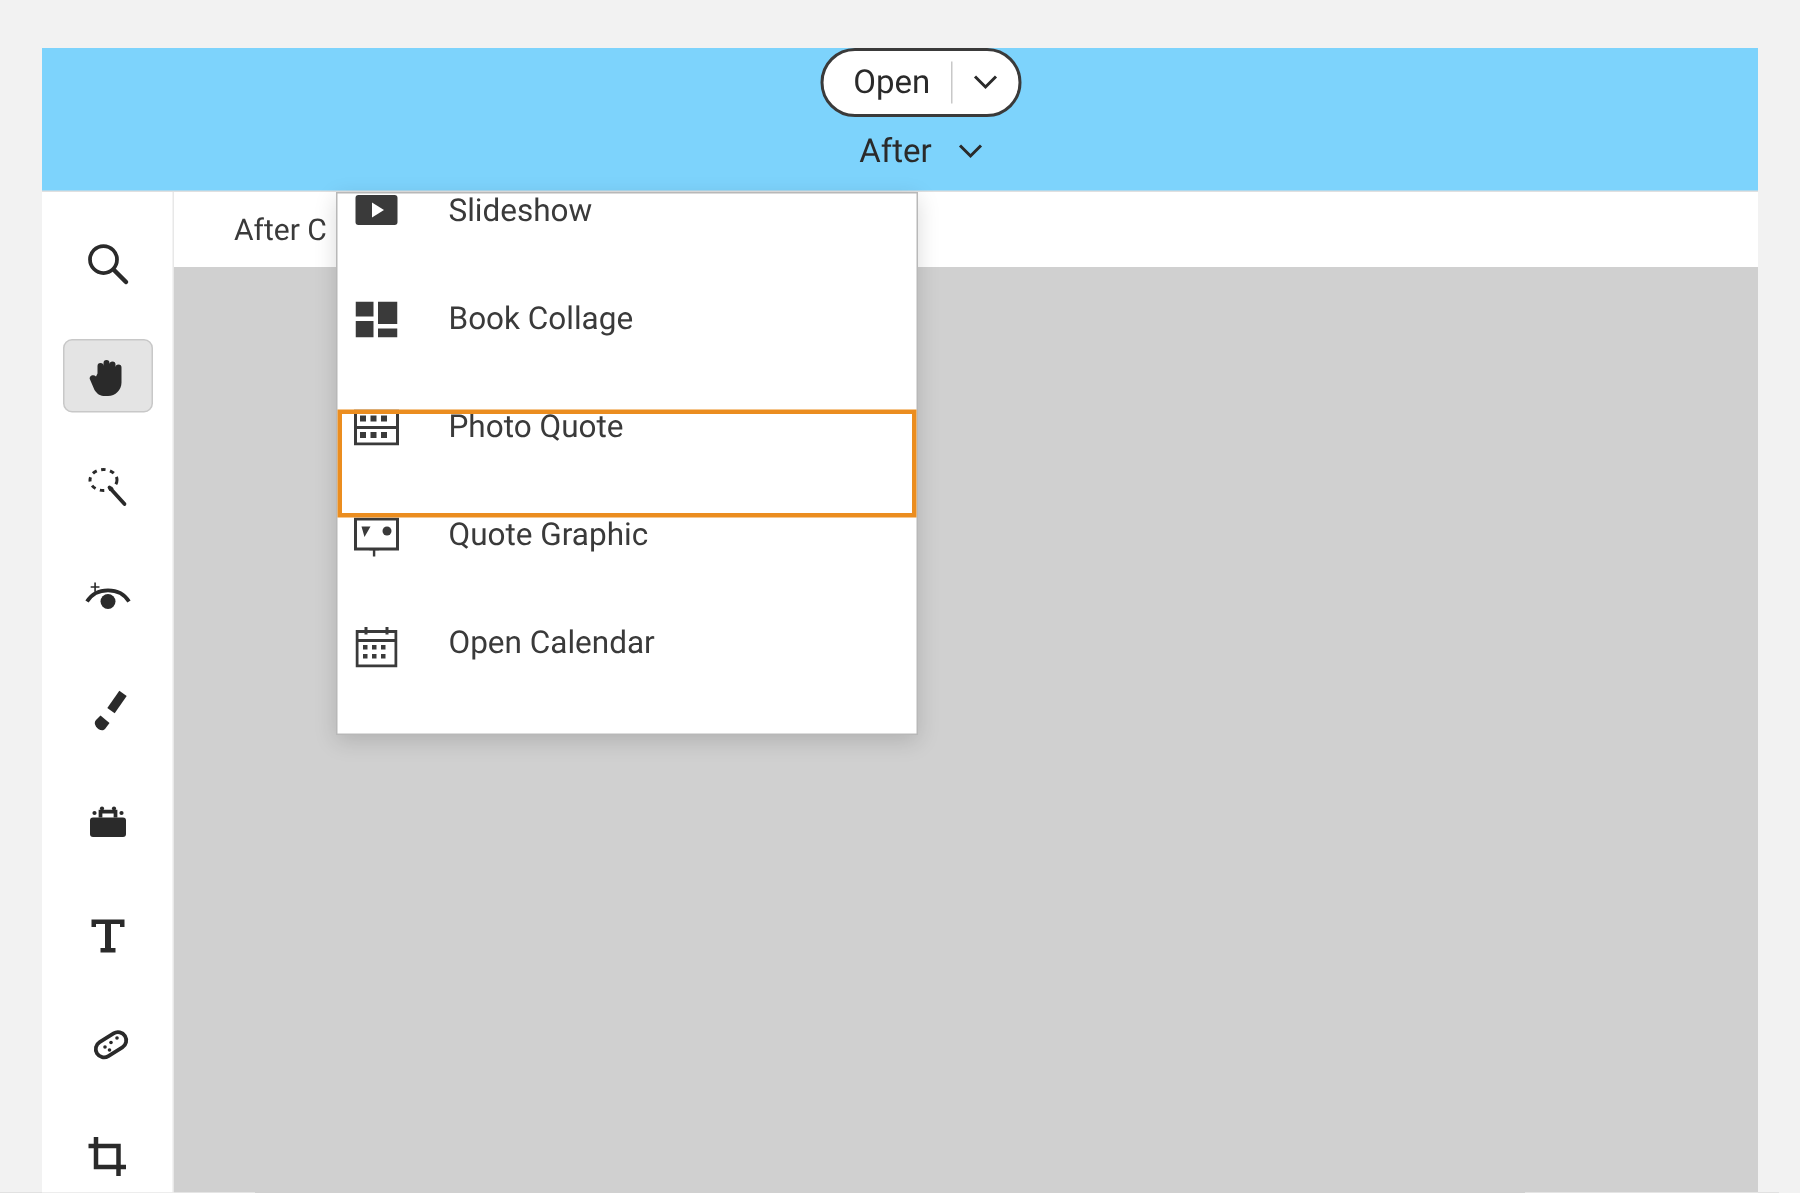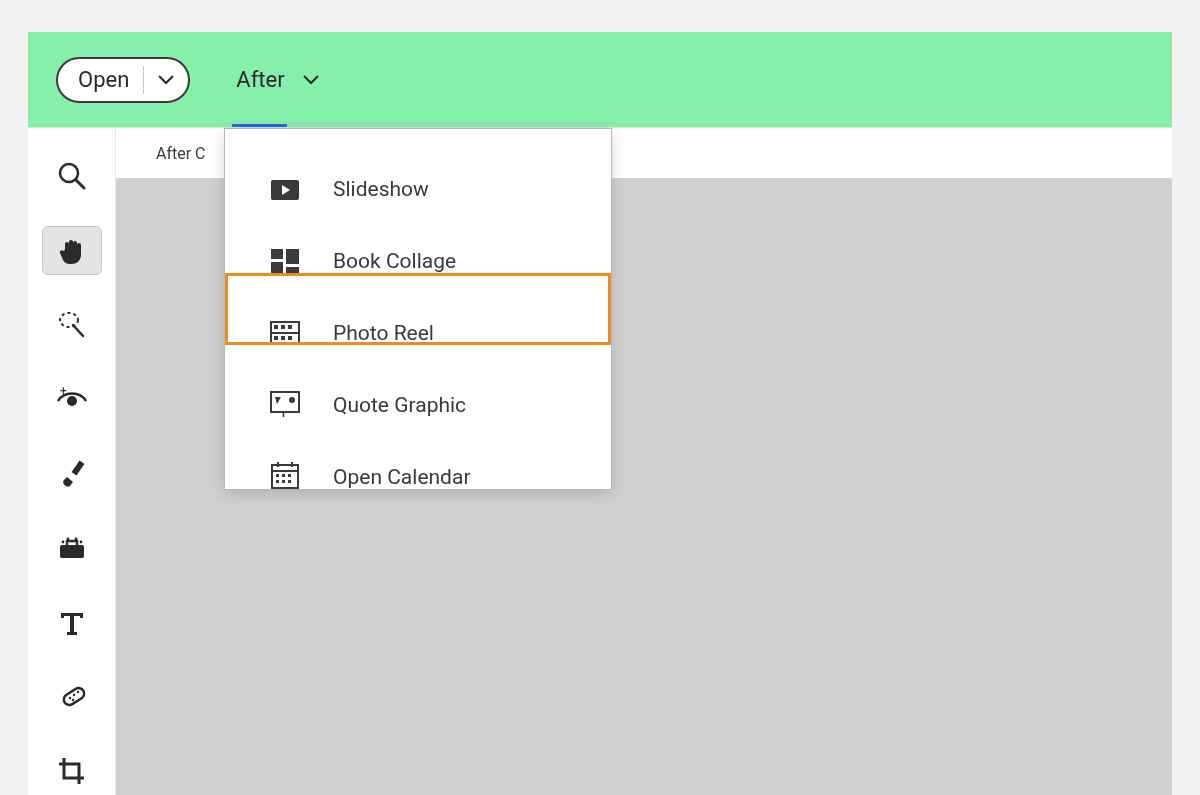--- a/index.html
+++ b/index.html
@@ -16,26 +16,26 @@
     left: 28px;
     top: 32px;
     right: 28px;
     bottom: 0;
     background: #fbfbfb;
     border-bottom: none;
   }
   
   .topbar {
     height: 96px;
-    background: #86efac;
+    background: #7dd3fc;
     border-bottom: 1px solid #e0e0e0;
     display: flex;
     align-items: center;
     padding-left: 28px;
-    gap: 46px;
+    flex-direction: column;
   }
   .open-btn {
     display: inline-flex;
     align-items: center;
     height: 46px;
     border: 2px solid #3a3a3a;
     border-radius: 23px;
     background: #fff;
     cursor: pointer;
     user-select: none;
@@ -110,44 +110,44 @@
     flex: 1;
     position: relative;
     background: #fff;
   }
   .tabstrip {
     height: 50px;
     background: #fff;
     display: flex;
     align-items: center;
     padding-left: 40px;
-    font-size: 16px;
+    font-size: 20px;
     color: #3a3a3a;
   }
   .canvas {
     position: absolute;
     top: 50px; left: 0; right: 0; bottom: 0;
     background: #d0d0d0;
   }
   
   .dropdown {
     position: absolute;
     left: 196px;
     top: 96px;
     width: 388px;
     background: #fff;
     border: 1px solid #b8b8b8;
     box-shadow: 0 4px 14px rgba(0,0,0,.15);
   }
   .menu-item {
     height: 72px;
     display: flex;
-    align-items: flex-end;
+    align-items: flex-start;
     gap: 28px;
-    padding: 0 24px 0 40px;
+    padding: 0 24px 0 6px;
     font-size: 21px;
     color: #3a3a3a;
     cursor: pointer;
   }
   .menu-item .micon {
     width: 40px;
     display: flex;
     align-items: center;
     justify-content: center;
     color: #3a3a3a;
@@ -280,21 +280,21 @@
             <rect x="1" y="1" width="28" height="22" fill="none" stroke="#3a3a3a" stroke-width="2"></rect>
             <line x1="1" y1="12" x2="29" y2="12" stroke="#3a3a3a" stroke-width="2"></line>
             <rect x="4" y="4" width="4" height="4" fill="#3a3a3a"></rect>
             <rect x="11" y="4" width="4" height="4" fill="#3a3a3a"></rect>
             <rect x="18" y="4" width="4" height="4" fill="#3a3a3a"></rect>
             <rect x="4" y="15" width="4" height="4" fill="#3a3a3a"></rect>
             <rect x="11" y="15" width="4" height="4" fill="#3a3a3a"></rect>
             <rect x="18" y="15" width="4" height="4" fill="#3a3a3a"></rect>
           </svg>
       </span>
-      <span>Photo Reel</span>
+      <span>Photo Quote</span>
     </div>
     <div class="menu-item">
       <span class="micon">
         <svg width="30" height="26" viewBox="0 0 30 26">
             <rect x="1" y="1" width="28" height="20" fill="none" stroke="#3a3a3a" stroke-width="2"></rect>
             <polygon points="5,6 11,6 7,13" fill="#3a3a3a"></polygon>
             <circle cx="22" cy="9" r="3" fill="#3a3a3a"></circle>
             <text x="10" y="28" font-size="11" font-weight="bold" fill="#3a3a3a">T</text>
           </svg>
       </span>

